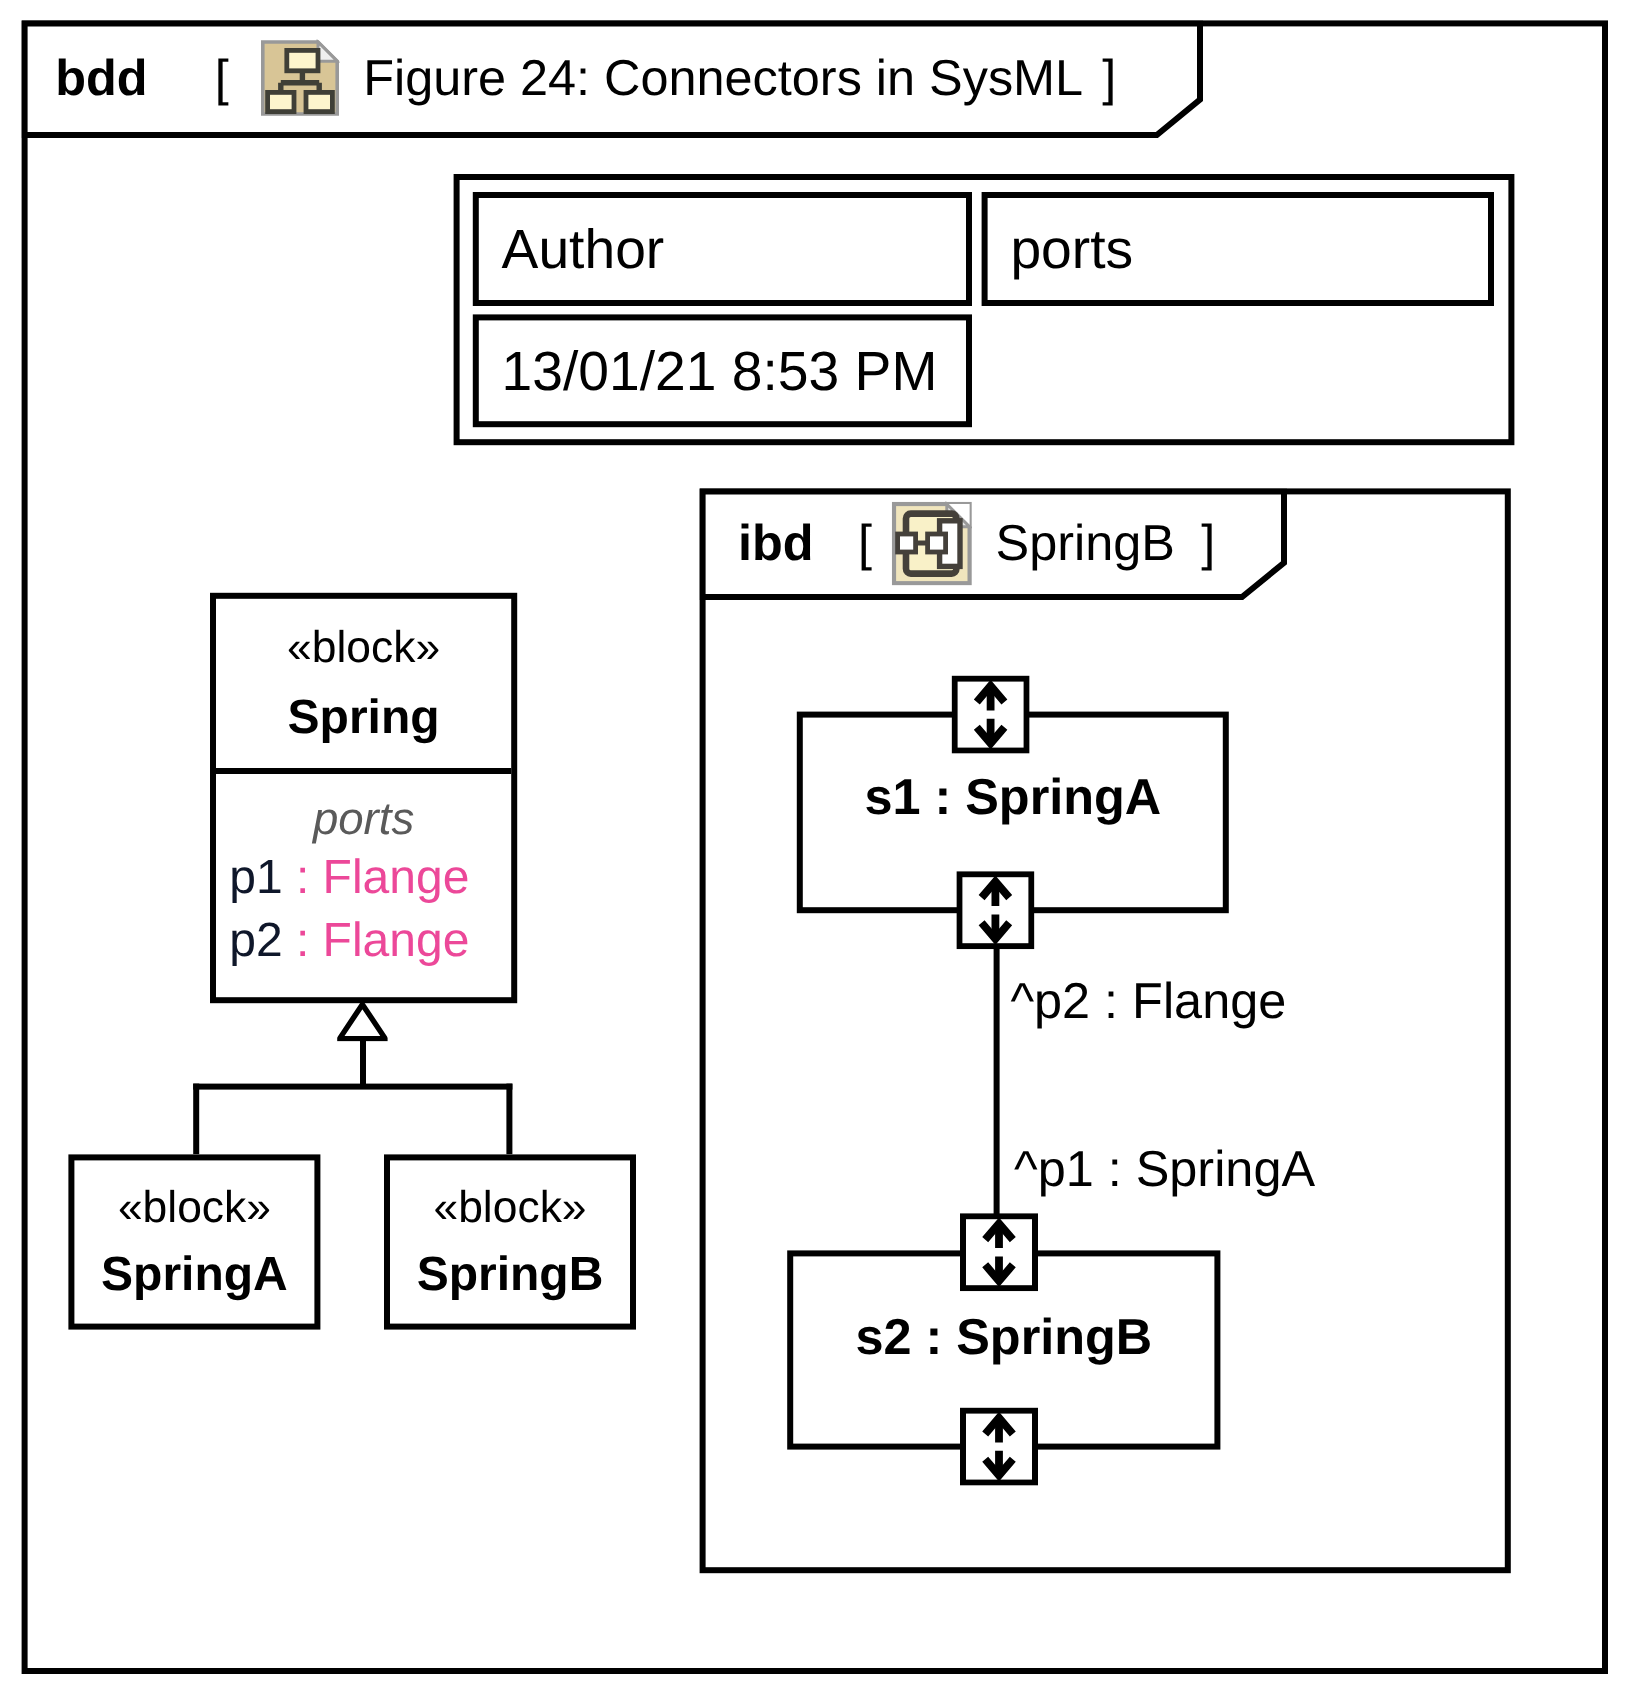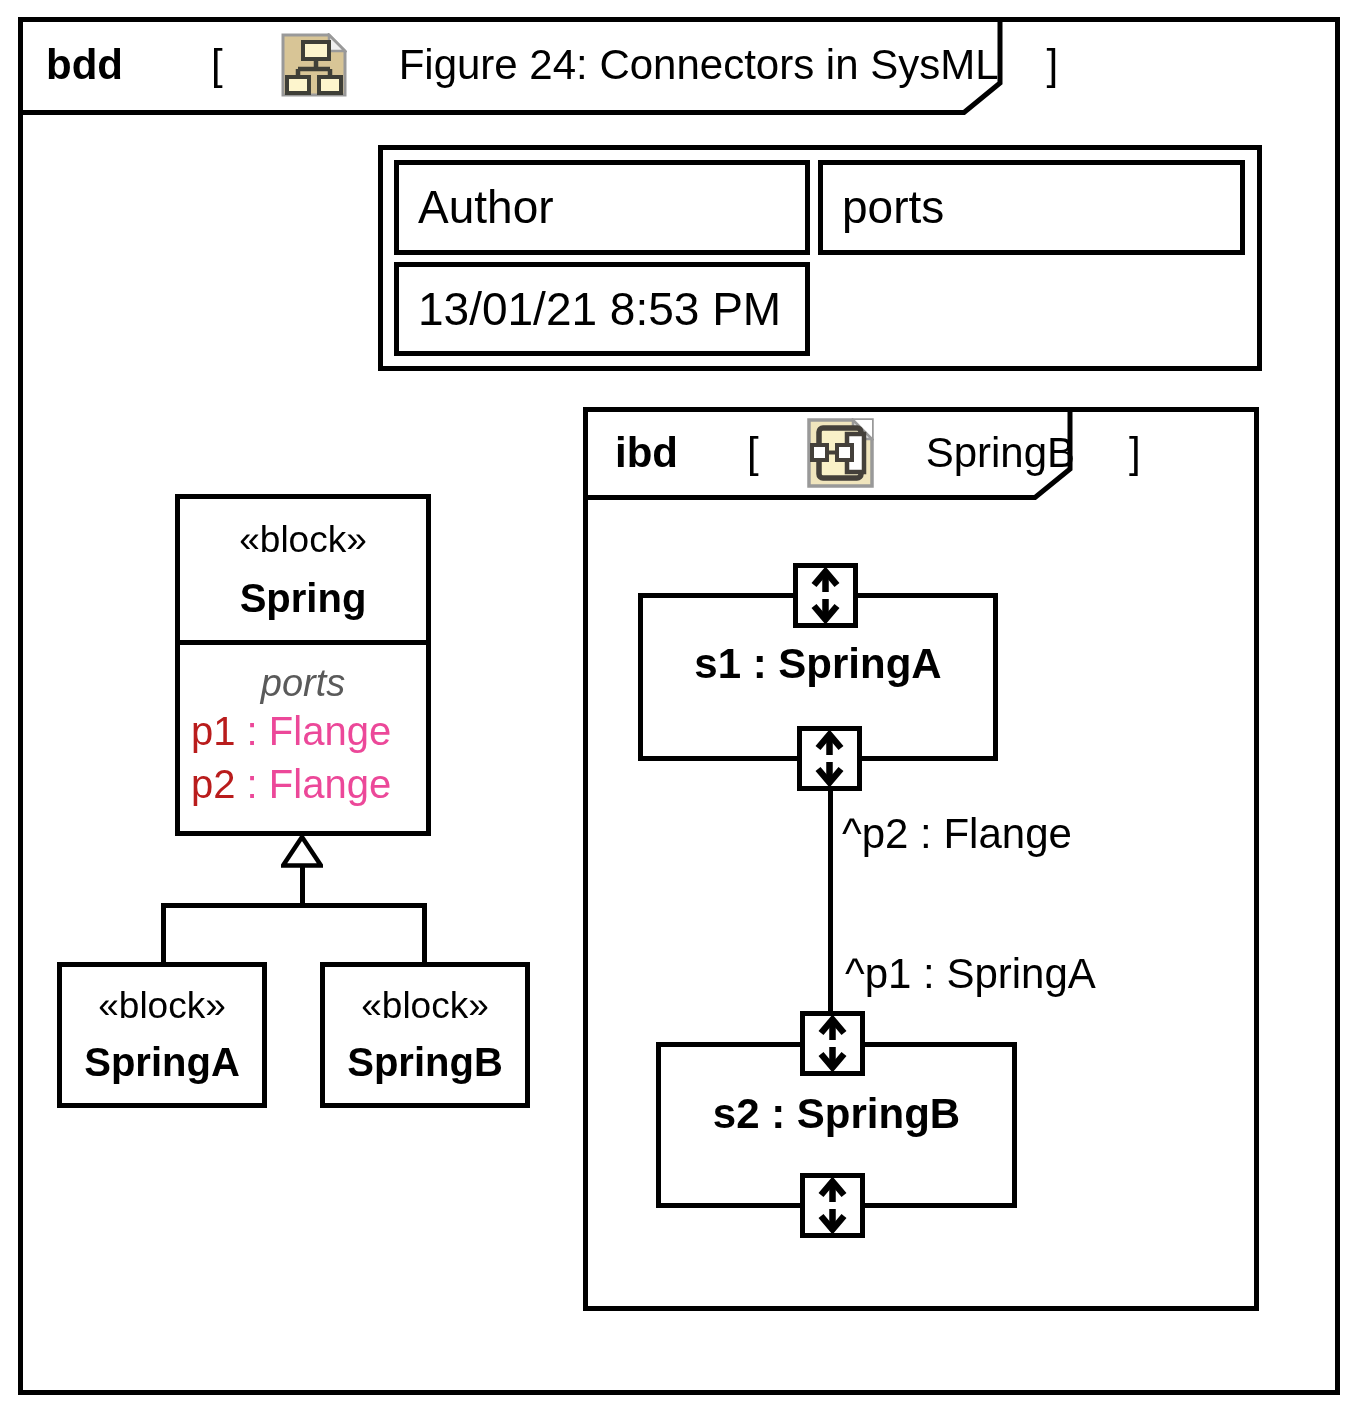--- a/index.html
+++ b/index.html
@@ -4,21 +4,21 @@
 <style>
   * { margin:0; padding:0; box-sizing:border-box; }
   html,body { background:#ffffff; }
   #canvas {
     position:relative; width:1358px; height:1417px; background:#ffffff;
     font-family:"Liberation Sans", sans-serif; color:#000; overflow:hidden;
   }
   .abs { position:absolute; }
   .frame { border:5px solid #000; background:transparent; }
   .tabsvg { position:absolute; }
-  .tabrow { position:absolute; display:flex; align-items:center;gap:32px; }
+  .tabrow { position:absolute; display:flex; align-items:center; }
   .kind { font-weight:bold; font-size:42px; }
   .bracket { font-size:42px; }
   .dtitle { font-size:42px; }
 
   
   .info-table {
     position:absolute; left:378px; top:145px; width:884px; height:226px;
     border:5px solid #000; padding:10px 11px;
     display:grid; grid-template-columns:416px 427px; column-gap:8px; row-gap:7px;
   }
@@ -33,21 +33,21 @@
     display:flex; flex-direction:column; align-items:center; justify-content:center; gap:15px;
   }
   .stereotype { font-size:37px; }
   .block-name { font-size:40px; font-weight:bold; }
   .spring-head { height:146px; border-bottom:5px solid #000; }
   .ports-compartment { padding-top:17px; }
   .ports-label {
     text-align:center; font-style:italic; font-size:38px; color:#5a5a5a;
   }
   .port-line { padding-left:11px; font-size:40px; line-height:53px; white-space:pre; }
-  .port-name { color:#b91c1c; }
+  .port-name { color:#0f172a; }
   .port-type { color:#ec4899; }
 
   .line { position:absolute; background:#000; }
 
   
   .part {
     position:absolute; border:5px solid #000; background:#fff;
     display:flex; align-items:center; justify-content:center;
   }
   .part-label { font-size:42px; font-weight:bold; }
@@ -145,21 +145,21 @@
       <rect x="30" y="27" width="15" height="15" fill="#ffffff" stroke="#44403a" stroke-width="4"></rect>
     </svg>
     <span class="dtitle" style="margin-left:20px;">SpringB</span>
     <span class="bracket" style="margin-left:22px;">]</span>
   </div>
 
   <div class="line" style="left:828px; top:790px; width:5px; height:222px;"></div>
   <div class="conn-label" style="left:842px; top:810px;">^p2 : Flange</div>
   <div class="conn-label" style="left:845px; top:950px;">^p1 : SpringA</div>
 
-  <div class="part" style="left:638px; top:593px; width:360px; height:168px; padding-bottom:26px;">
+  <div class="part" style="left:664px; top:593px; width:360px; height:168px; padding-bottom:26px;">
     <span class="part-label">s1 : SpringA</span>
   </div>
 
   <div class="part" style="left:656px; top:1042px; width:361px; height:166px; padding-bottom:22px;">
     <span class="part-label">s2 : SpringB</span>
   </div>
 
   <svg class="porticon" style="left:793px; top:563px;" width="65" height="65" viewBox="0 0 65 65">
     <rect x="2.5" y="2.5" width="60" height="60" fill="#ffffff" stroke="#000000" stroke-width="5"></rect>
     <line x1="32.5" y1="13" x2="32.5" y2="29" stroke="#000000" stroke-width="6.5"></line>

